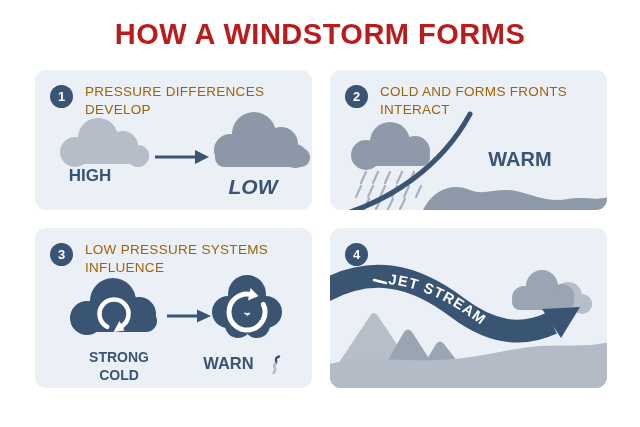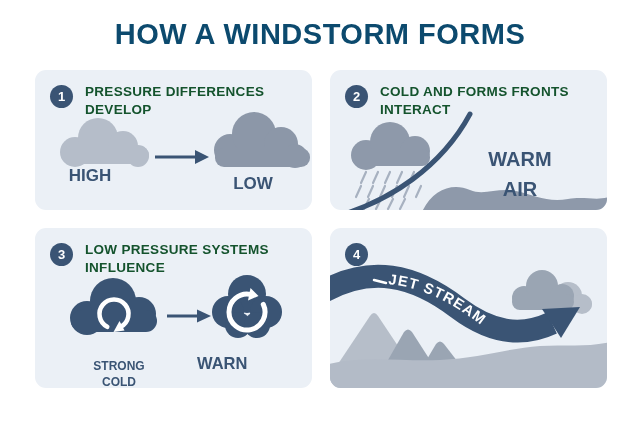--- a/index.html
+++ b/index.html
@@ -4,54 +4,54 @@
 <style>
   html,body { margin:0; padding:0; }
   body {
     width:640px; height:427px; background:#ffffff;
     font-family:"Liberation Sans", sans-serif;
     position:relative; overflow:hidden;
   }
   .title {
     position:absolute; top:18px; left:0; width:640px;
     text-align:center; font-size:29px; font-weight:700;
-    color:#0c4a6e; letter-spacing:0.5px;
+    color:#b91c1c; letter-spacing:0.5px;
   }
   .grid {
     position:absolute; left:35px; top:70px;
     display:grid; grid-template-columns:277px 277px;
     grid-template-rows:140px 160px; gap:18px;
   }
   .panel {
     position:relative; background:#ebf0f6;
     border-radius:11px; overflow:hidden;
   }
   .badge {
     position:absolute; left:15px; top:15px; width:23px; height:23px;
     border-radius:50%; background:#3a5474; color:#ffffff;
     font-size:13px; font-weight:700;
     display:flex; align-items:center; justify-content:center; z-index:3;
   }
   .heading {
     position:absolute; left:50px; top:13px; width:205px;
-    font-size:13.5px; font-weight:700; color:#14532d;
+    font-size:13.5px; font-weight:400; color:#a16207;
     line-height:1.3; letter-spacing:0.3px; z-index:3;
   }
   .art { position:absolute; left:0; top:0; z-index:1; }
   .label {
     position:absolute; font-weight:700; color:#3a5474;
     text-align:center; z-index:2; line-height:1.32;
   }
   .lbl-high  { left:20px;  top:95px;  width:70px; font-size:17px; }
-  .lbl-low   { left:185px; top:103px; width:66px; font-size:17px; }
+  .lbl-low   { left:185px; top:103px; width:66px; font-size:21px;font-style:italic; }
   .lbl-warm  { left:158px; top:74px;  width:64px; font-size:20px; line-height:1.5; }
-  .lbl-strong{ left:38px;  top:131px; width:92px; font-size:12px; }
+  .lbl-strong{ left:38px;  top:120px; width:92px; font-size:14px; }
   .lbl-warn  {
     left:162px; top:125px; width:92px; font-size:16.5px;
-    display:flex; align-items:flex-start; justify-content:center; gap:15px;flex-direction:column;
+    display:flex; align-items:flex-start; justify-content:center; gap:15px;
   }
   .squiggle { margin-top:2px; }
 </style>
 </head>
 <body>
 
 <div>
 
   <div class="title">HOW A WINDSTORM FORMS</div>
 
@@ -109,21 +109,20 @@
             <line x1="91" y1="116" x2="86" y2="127"></line>
           <line x1="39" y1="129" x2="34" y2="139"></line>
             <line x1="51" y1="129" x2="46" y2="139"></line>
           <line x1="63" y1="129" x2="58" y2="139"></line>
             <line x1="75" y1="129" x2="70" y2="139"></line>
         </g>
         <path fill="none" stroke="#3a5474" stroke-width="5" stroke-linecap="round" d="M 4,147 C 60,132 112,96 140,44"></path>
       </svg>
       <div class="label lbl-warm">
         <div>WARM</div>
-        <div>AIR</div>
       </div>
     </div>
 
     <div class="panel">
       <div class="badge">3</div>
       <div class="heading">LOW PRESSURE SYSTEMS INFLUENCE</div>
       <svg class="art" width="277" height="160" viewBox="0 0 277 160">
         <g>
           <g fill="#3a5474">
             <circle cx="52" cy="90" r="17"></circle>

